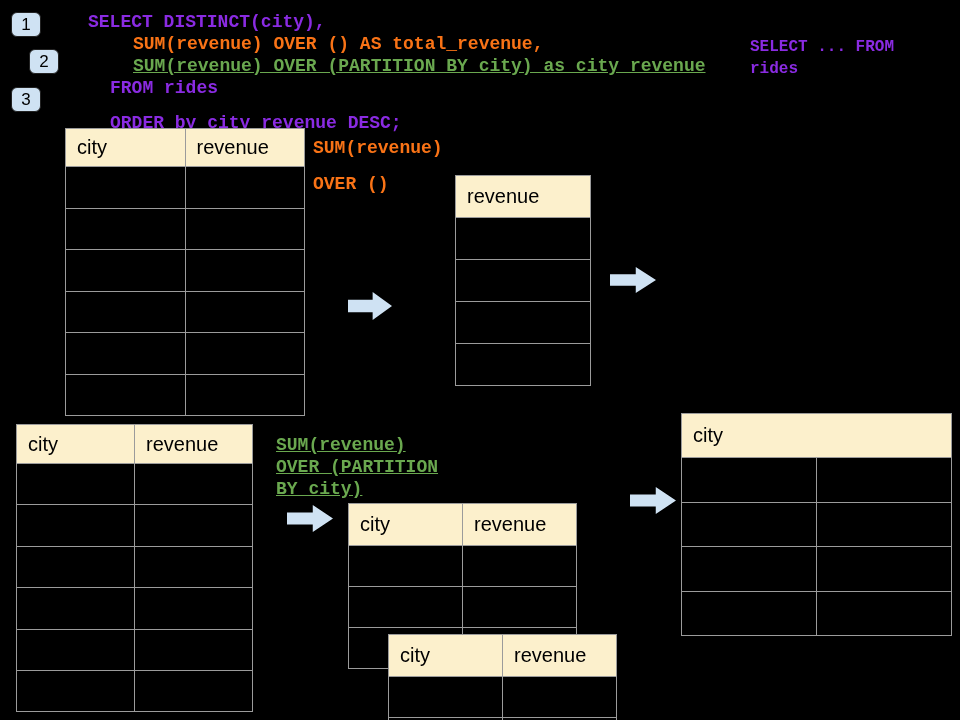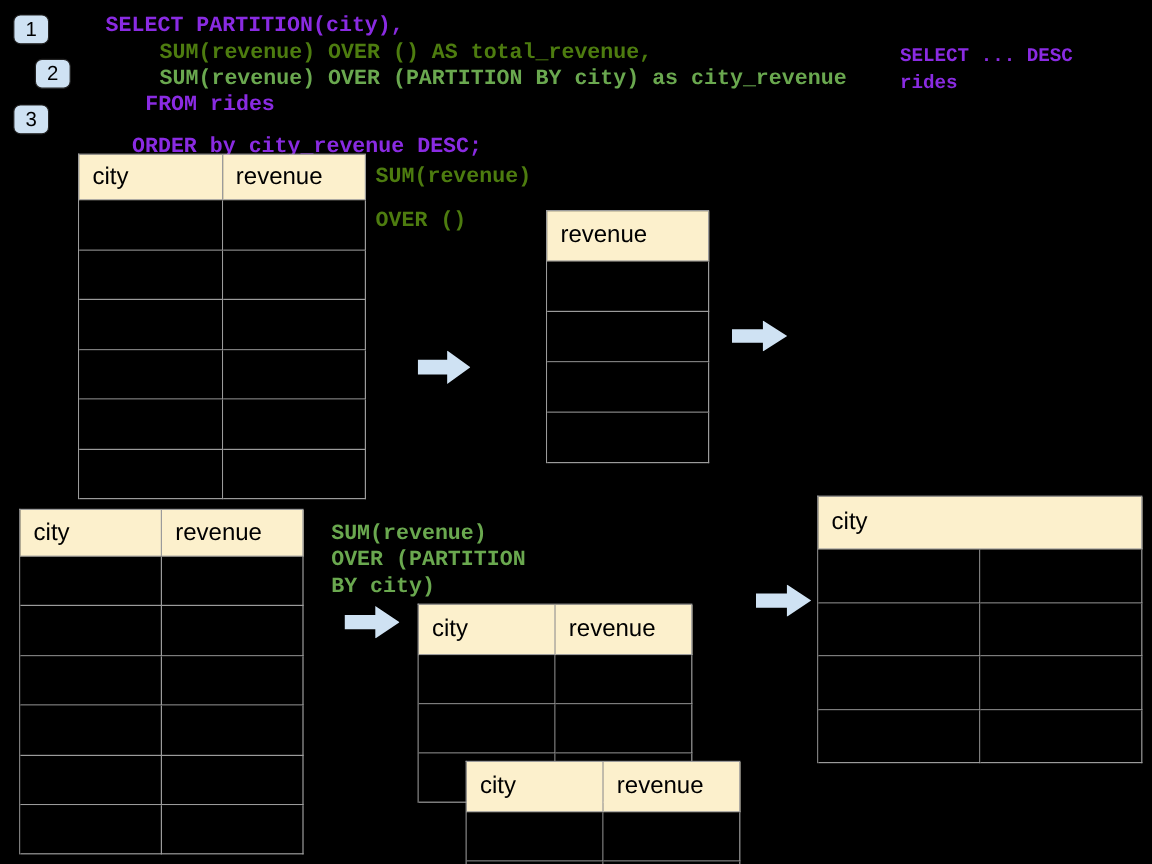--- a/index.html
+++ b/index.html
@@ -13,27 +13,27 @@
   
   .mono{
     position:absolute;
     font-family:"Liberation Mono","DejaVu Sans Mono",monospace;
     font-weight:bold;
     font-size:18px;
     line-height:22px;
     white-space:pre;
   }
   .purple{color:#8A2BE2;}
-  .red{color:#4d7c0f;}
-  .green{color:#6AA84F;}
+  .red{color:#f97316;}
+  .green{color:#6AA84F;text-decoration:underline;}
 
   .l1{left:88px; top:11px;}
   .l2{left:133px;top:33px;}
   .l3{left:133px;top:55px;}
-  .l4{left:121px;top:77px;}
+  .l4{left:110px;top:77px;}
   .l5{left:110px;top:112px;}
 
   .side-note{left:750px;top:36px;font-size:16px;line-height:22px;}
 
   .lbl-total-1{left:313px;top:137px;}
   .lbl-total-2{left:313px;top:173px;}
   .lbl-part-1{left:276px;top:434px;}
   .lbl-part-2{left:276px;top:456px;}
   .lbl-part-3{left:276px;top:478px;text-align:right;}
 
@@ -99,27 +99,27 @@
   .tbl-e{left:388px;top:634px;width:229px;--hh:42px;--rh:41px;}
   .tbl-f{left:681px;top:413px;width:271px;--hh:44px;--rh:44.5px;}
 </style>
 </head>
 <body>
 
 <div class="badge badge-1">1</div>
 <div class="badge badge-2">2</div>
 <div class="badge badge-3">3</div>
 
-<div class="mono purple l1">SELECT PARTITION(city),</div>
+<div class="mono purple l1">SELECT DISTINCT(city),</div>
 <div class="mono red    l2">SUM(revenue) OVER () AS total_revenue,</div>
 <div class="mono green  l3">SUM(revenue) OVER (PARTITION BY city) as city_revenue</div>
 <div class="mono purple l4">FROM rides</div>
 <div class="mono purple l5">ORDER by city_revenue DESC;</div>
 
-<div class="mono purple side-note"><span>SELECT ... DESC</span><br><span>rides</span></div>
+<div class="mono purple side-note"><span>SELECT ... FROM</span><br><span>rides</span></div>
 
 <div class="mono red lbl-total-1">SUM(revenue)</div>
 <div class="mono red lbl-total-2">OVER ()</div>
 <div class="mono green lbl-part-1">SUM(revenue)</div>
 <div class="mono green lbl-part-2">OVER (PARTITION</div>
 <div class="mono green lbl-part-3">BY city)</div>
 
 <div class="arrow arrow-1"></div>
 <div class="arrow arrow-2"></div>
 <div class="arrow arrow-3"></div>

